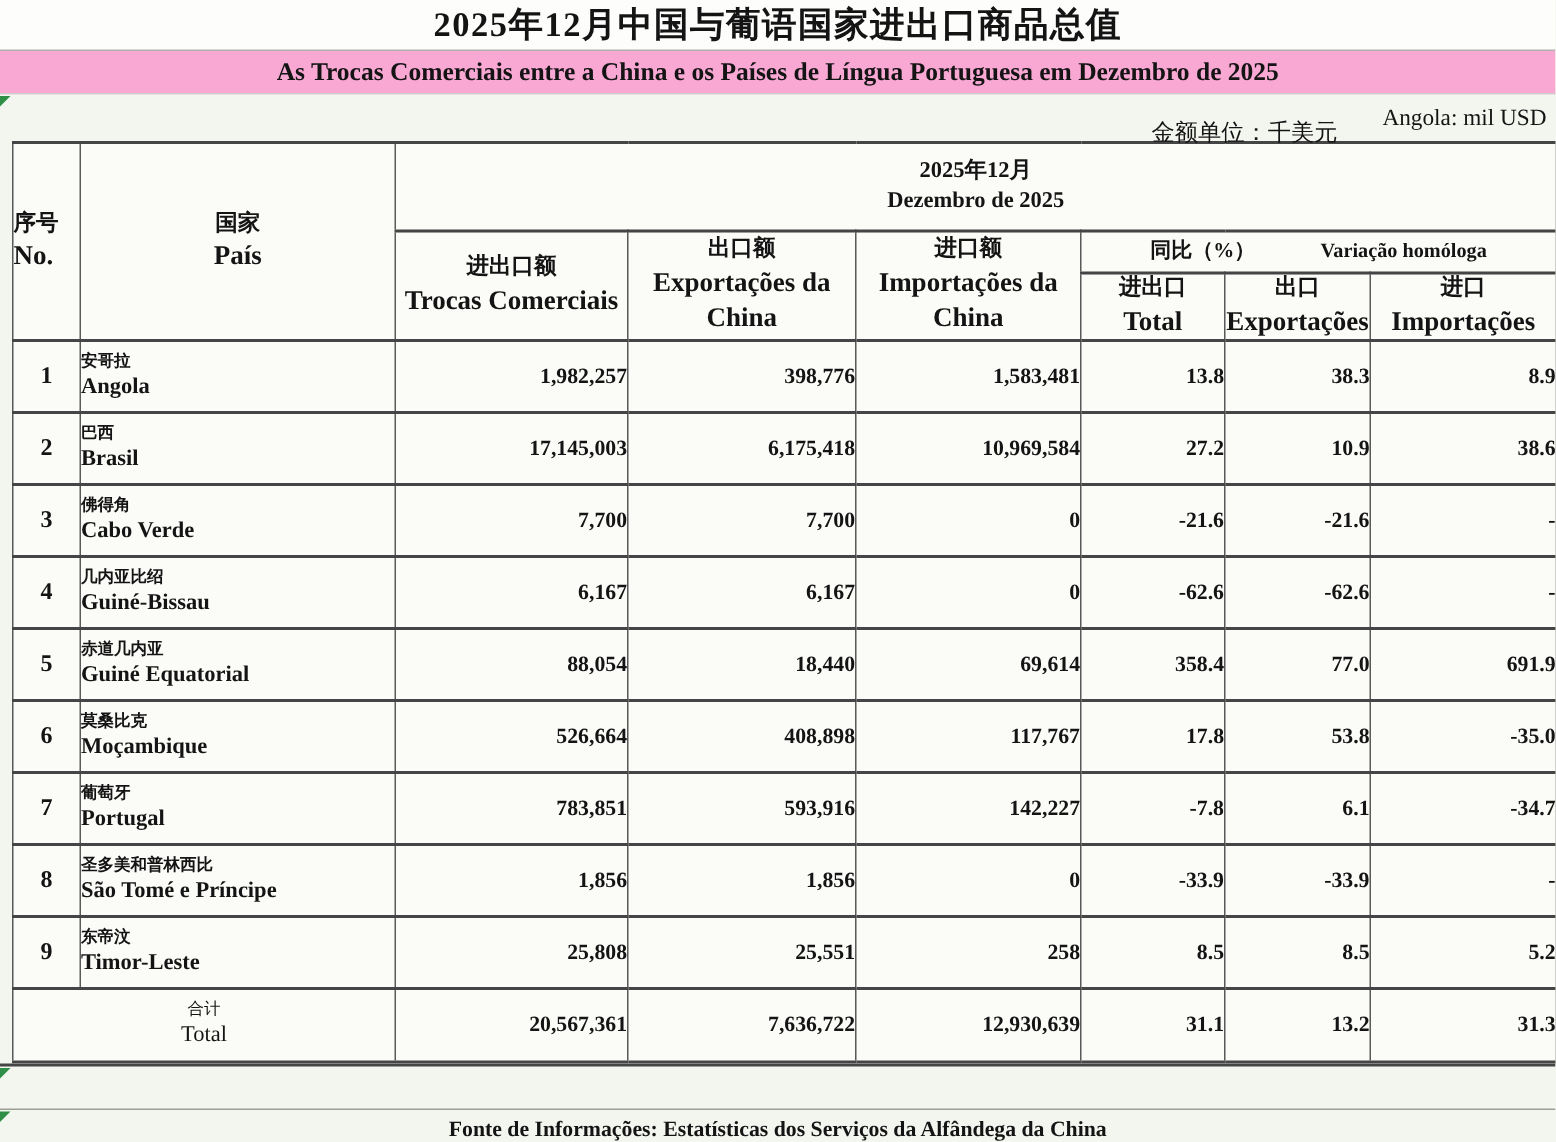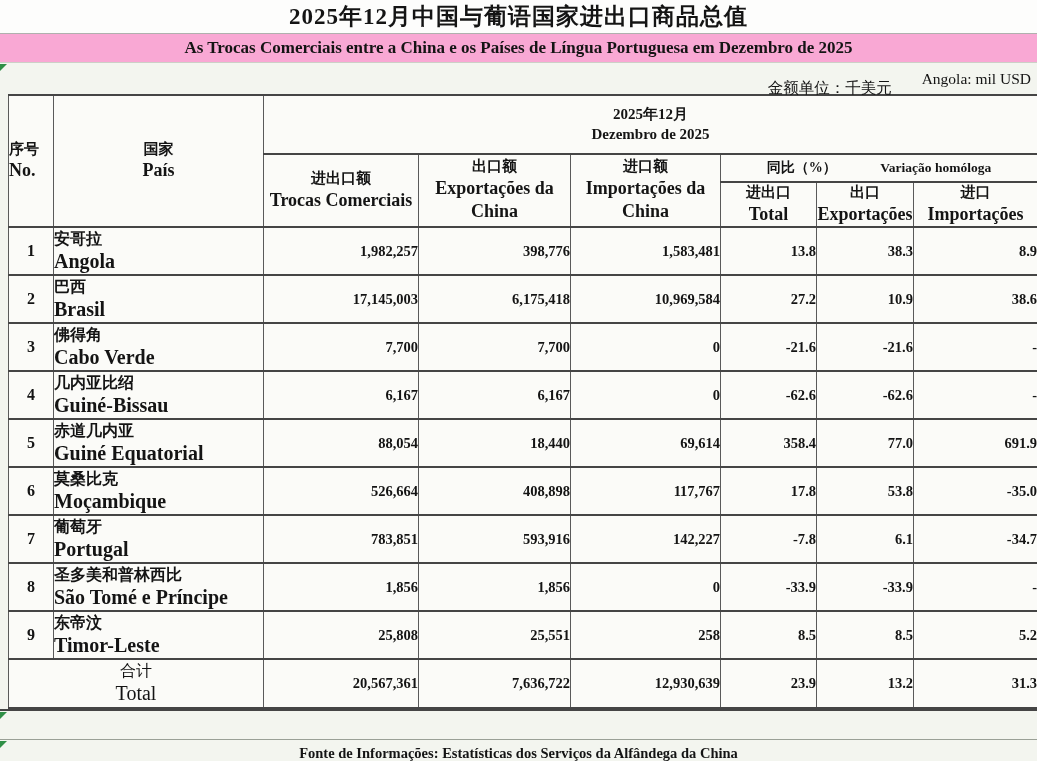--- a/index.html
+++ b/index.html
@@ -60,22 +60,22 @@
   th.country-hdr { text-align: center; padding-left: 8px; }
 
   tr.h1 { height: 59px; }
   tr.h2 { height: 28px; }
   tr.h3 { height: 45px; }
   tbody tr.data-row { height: 48px; }
   tbody tr.total-row { height: 49px; }
 
   td.no-cell { text-align: center; font-size: 16px; font-weight: bold; }
   td.country-cell { text-align: left; padding-left: 8px; font-weight: bold; line-height: 1.25; }
-  .c-zh { font-size: 16px; display: block; }
-  .c-pt { font-size: 20px; display: block; }
+  .c-zh { font-size: 11px; display: block; }
+  .c-pt { font-size: 15px; display: block; }
   td.num-cell { text-align: right; padding-right: 9px; font-weight: bold; font-size: 14.5px; }
   td.total-label { text-align: center; font-weight: normal; line-height: 1.25; }
 
   
   .source-row {
     height: 28px; position: relative; background: #f3f5ef;
     border-top: 2px solid #454545; border-bottom: 1px solid #9aa096;
     display: flex; align-items: center; justify-content: center;
     font-size: 16px; font-weight: bold;
   }
@@ -282,21 +282,21 @@
         <td class="num-cell">5.2</td>
       </tr>
       <tr class="total-row">
         <td colspan="2" class="total-label">
           <span class="c-zh">合计</span>
           <span class="c-pt">Total</span>
         </td>
         <td class="num-cell">20,567,361</td>
         <td class="num-cell">7,636,722</td>
         <td class="num-cell">12,930,639</td>
-        <td class="num-cell">23.9</td>
+        <td class="num-cell">31.1</td>
         <td class="num-cell">13.2</td>
         <td class="num-cell">31.3</td>
       </tr>
     </tbody>
   </table>
 
   <div class="source-row">
     <span class="flag"></span>
   </div>
   <div class="fonte-row">

